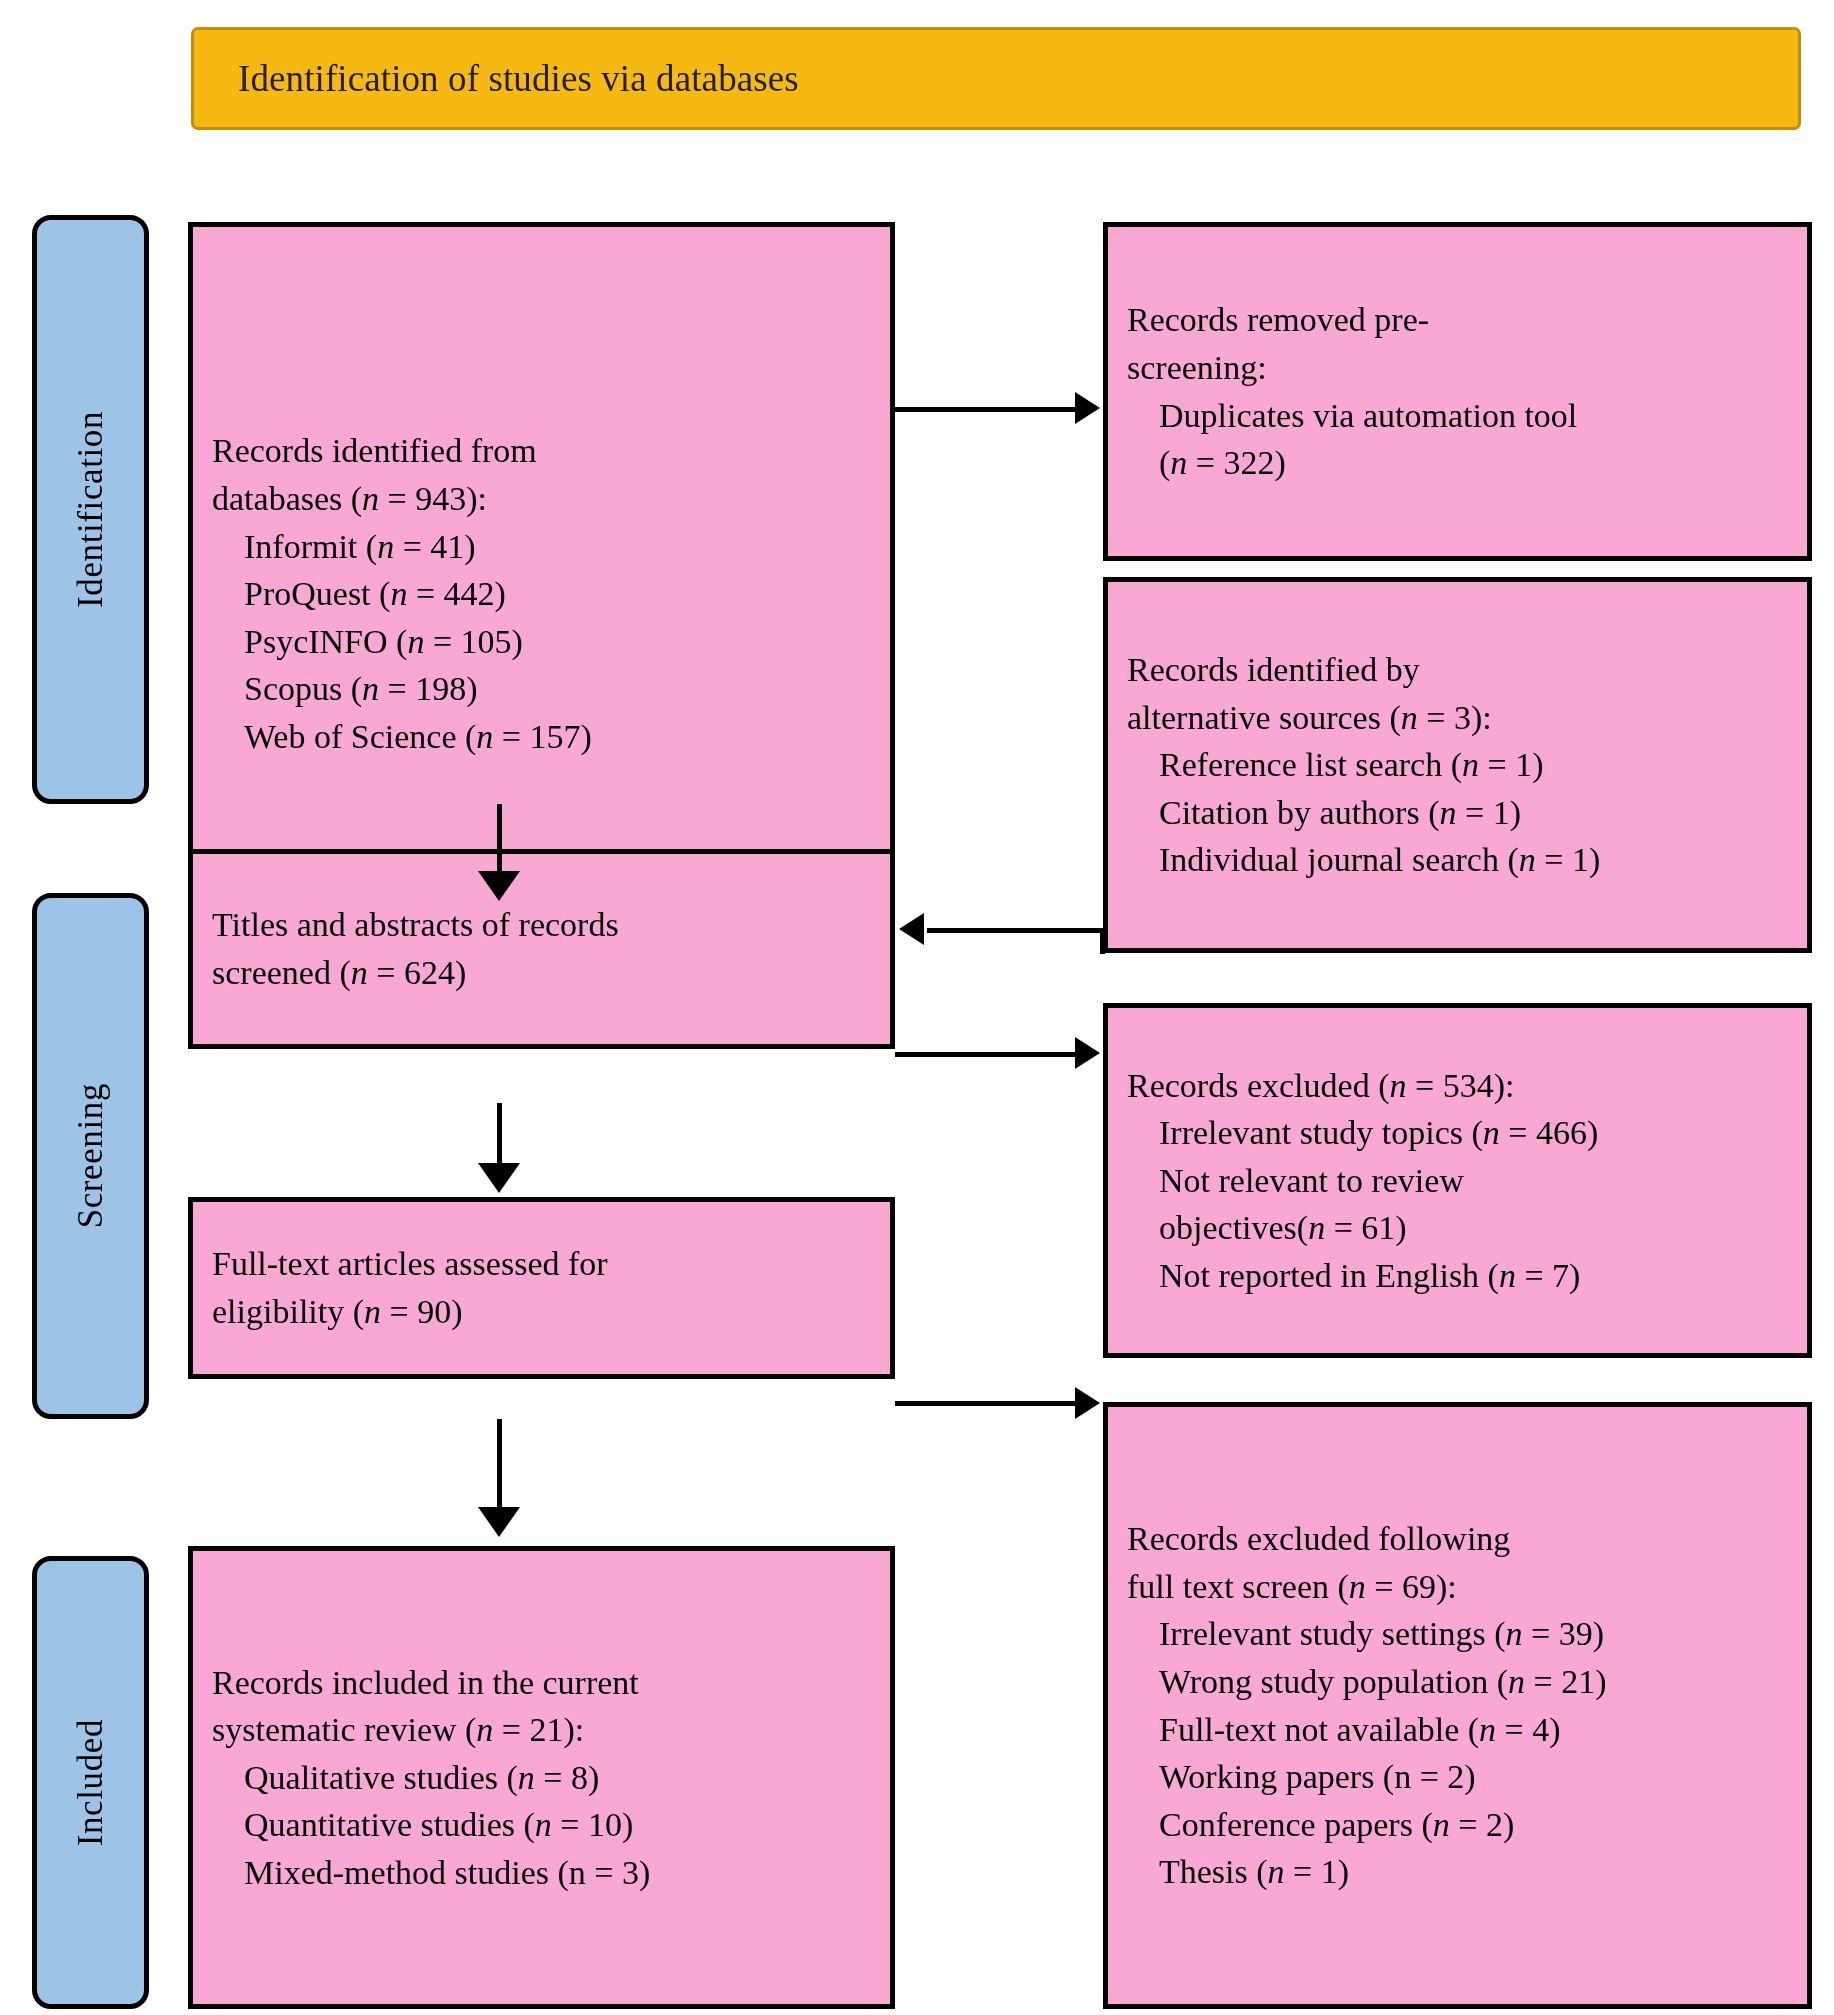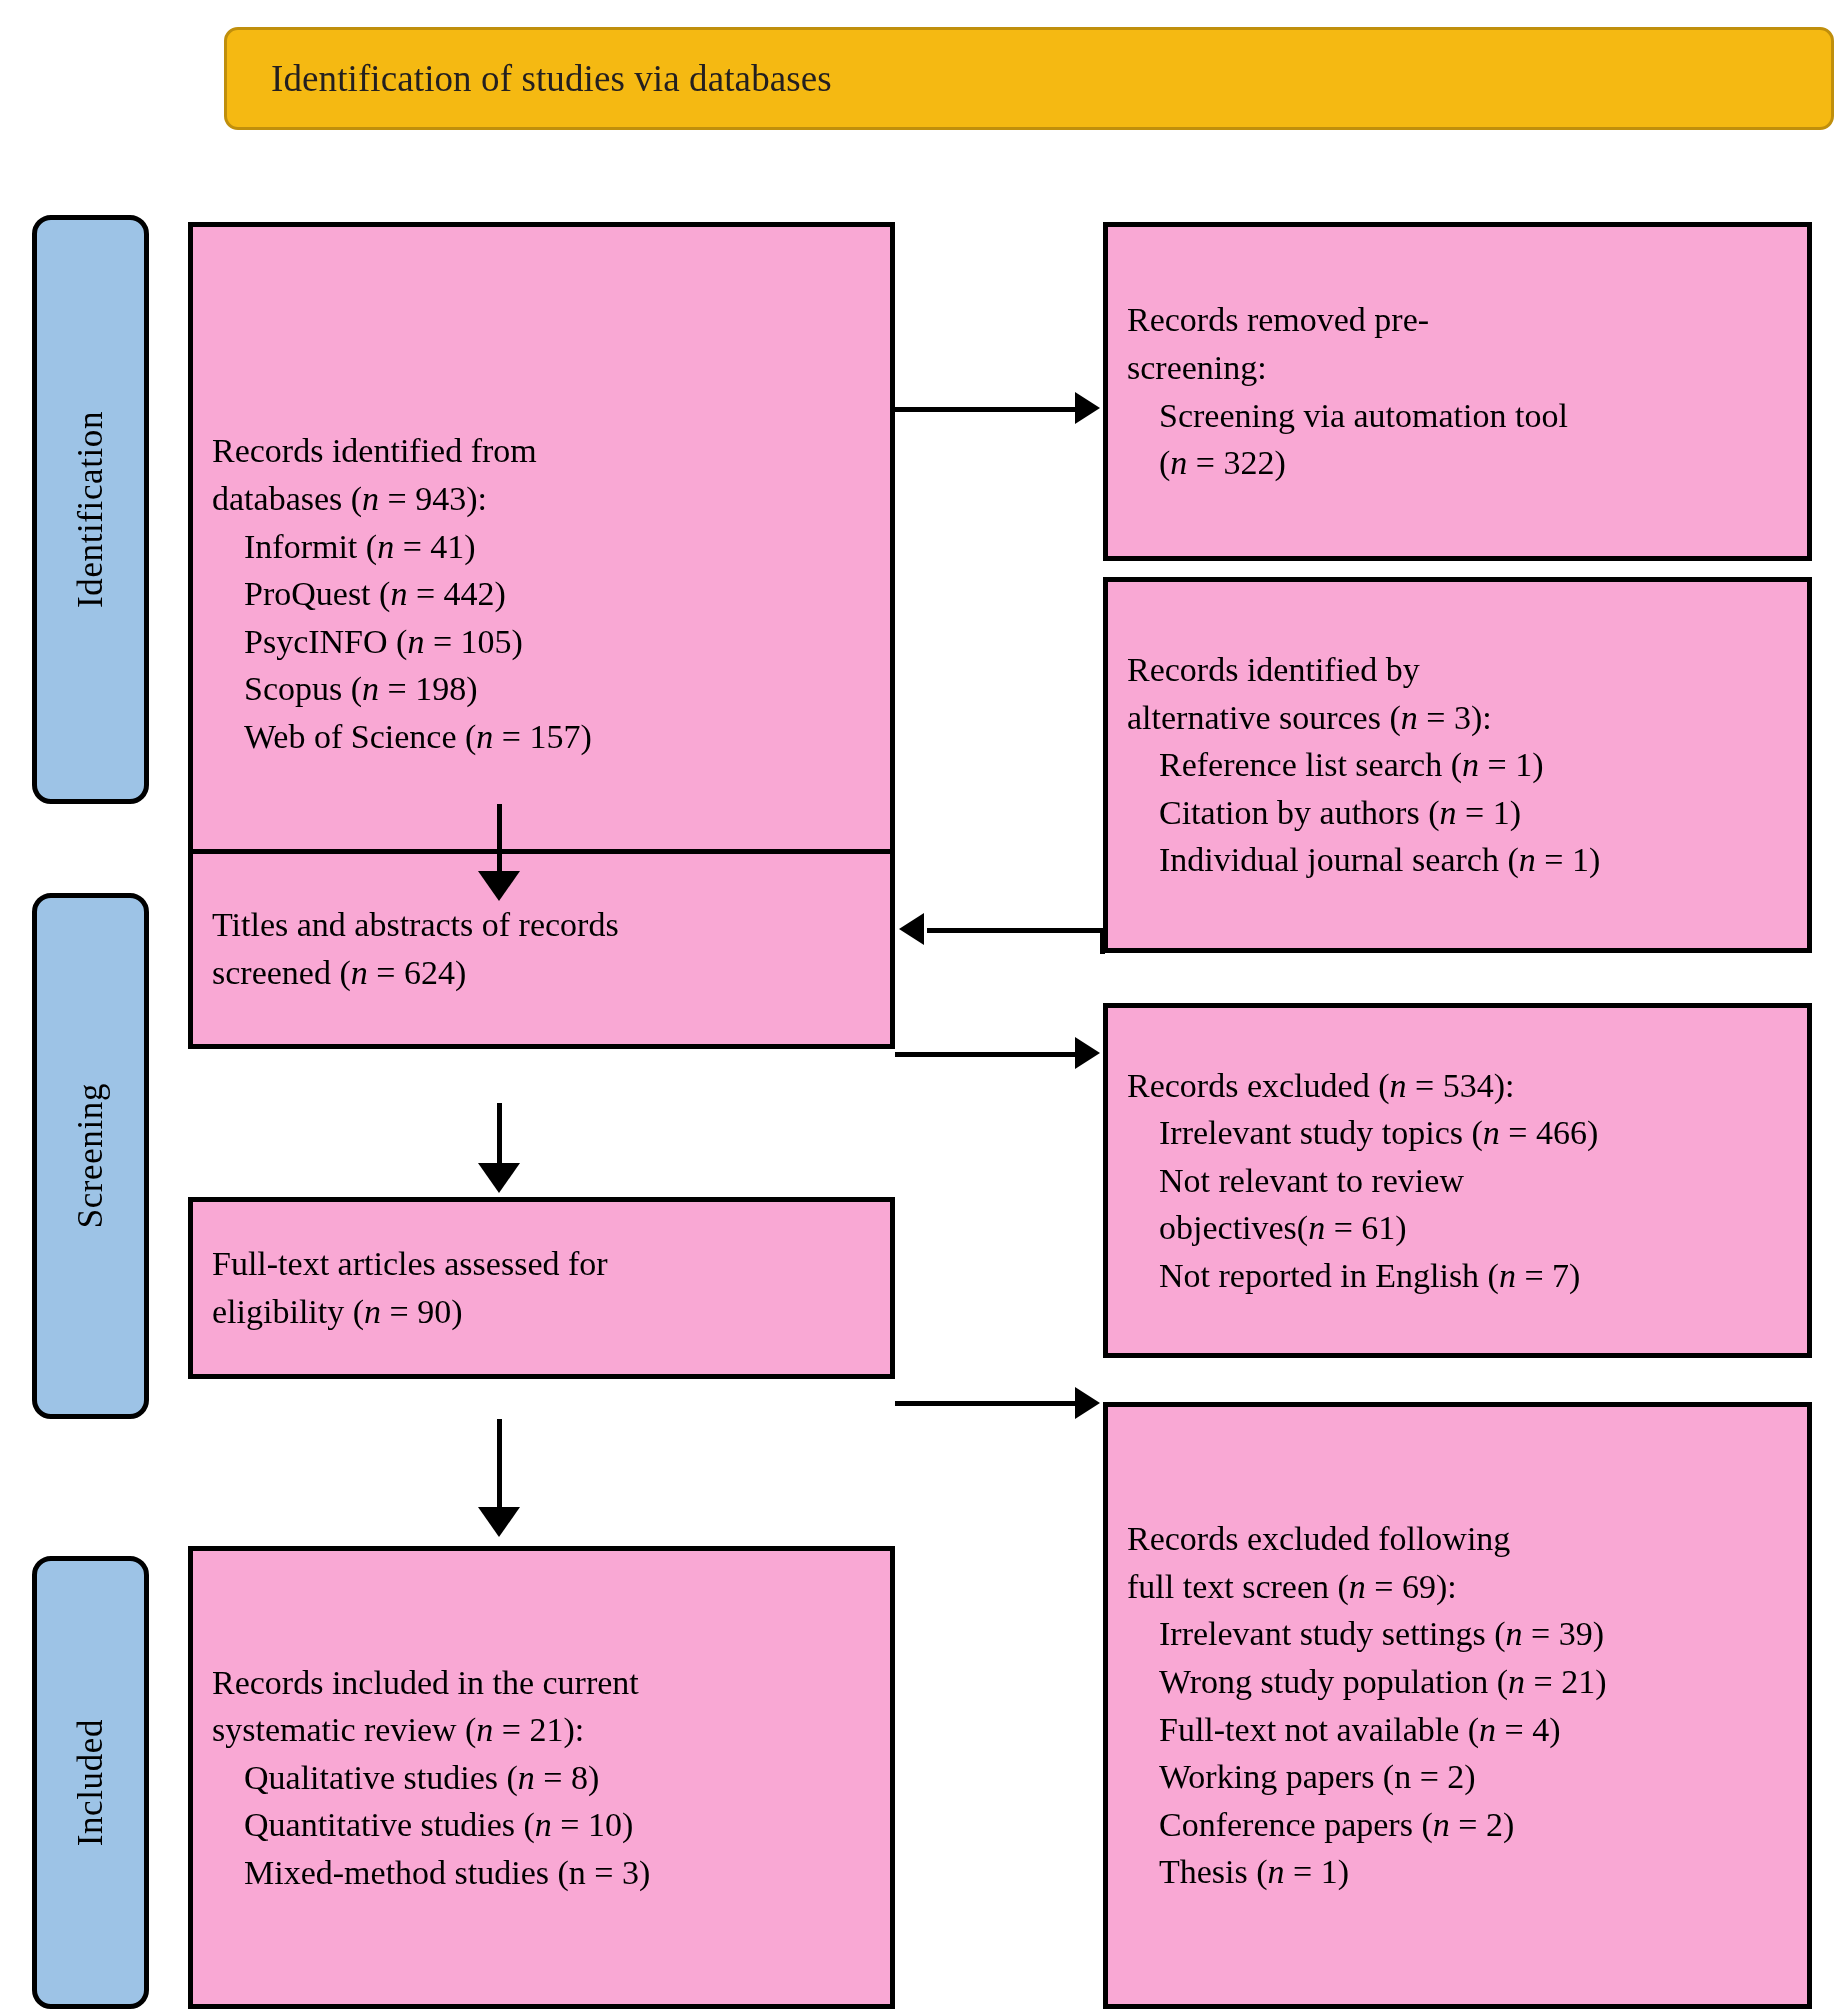--- a/index.html
+++ b/index.html
@@ -18,25 +18,24 @@
 
   
   .banner {
     position: absolute;
     left: 191px;
     top: 26.6px;
     width: 1610px;
     height: 103px;
     background: #F5B912;
     border: 3.9px solid #C08F0C;
-    border-radius: 14px;
+    border-radius: 7px;
     box-sizing: border-box;
     display: flex;
     align-items: center;
-    margin-left: 33px;
   }
   .banner-text {
     padding-left: 44px;
     font-size: 37px;
     color: #231f20;
     letter-spacing: 0.1px;
     white-space: nowrap;
   }
 
   
@@ -135,21 +134,21 @@
     <div class="ln sub">Informit (<span class="it">n</span> = 41)</div>
     <div class="ln sub">ProQuest (<span class="it">n</span> =  442)</div>
     <div class="ln sub">PsycINFO (<span class="it">n</span> = 105)</div>
     <div class="ln sub">Scopus (<span class="it">n</span> = 198)</div>
     <div class="ln sub">Web of Science (<span class="it">n</span> = 157)</div>
   </div>
 
   <div class="box" style="left:1103px; top:222px; width:709px; height:339px;">
     <div class="ln">Records removed pre-</div>
     <div class="ln">screening:</div>
-    <div class="ln sub">Screening via automation tool</div>
+    <div class="ln sub">Duplicates via automation tool</div>
     <div class="ln sub">(<span class="it">n</span> = 322)</div>
   </div>
 
   <div class="box" style="left:1103px; top:577px; width:709px; height:376px;">
     <div class="ln">Records identified by</div>
     <div class="ln">alternative sources (<span class="it">n</span> = 3):</div>
     <div class="ln sub">Reference list search (<span class="it">n</span> = 1)</div>
     <div class="ln sub">Citation by authors (<span class="it">n</span> = 1)</div>
     <div class="ln sub">Individual journal search (<span class="it">n</span> = 1)</div>
   </div>

